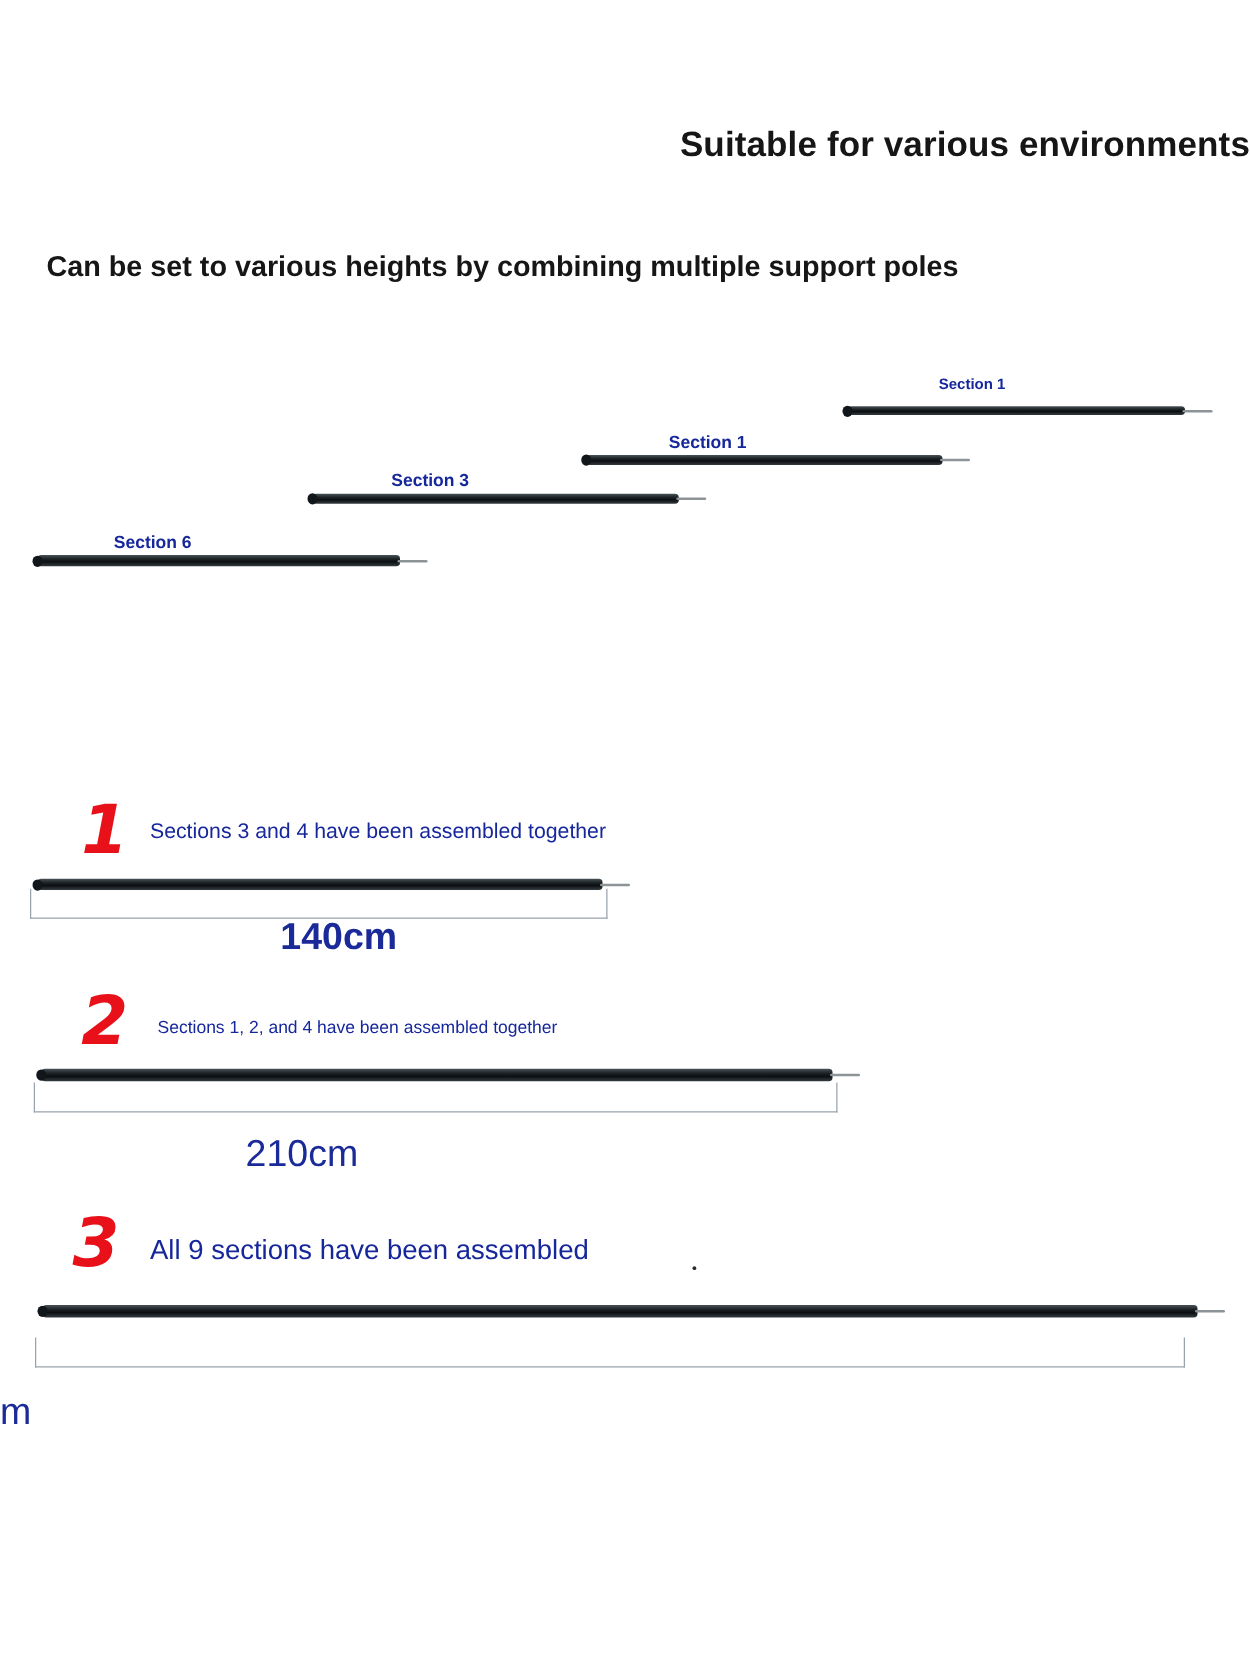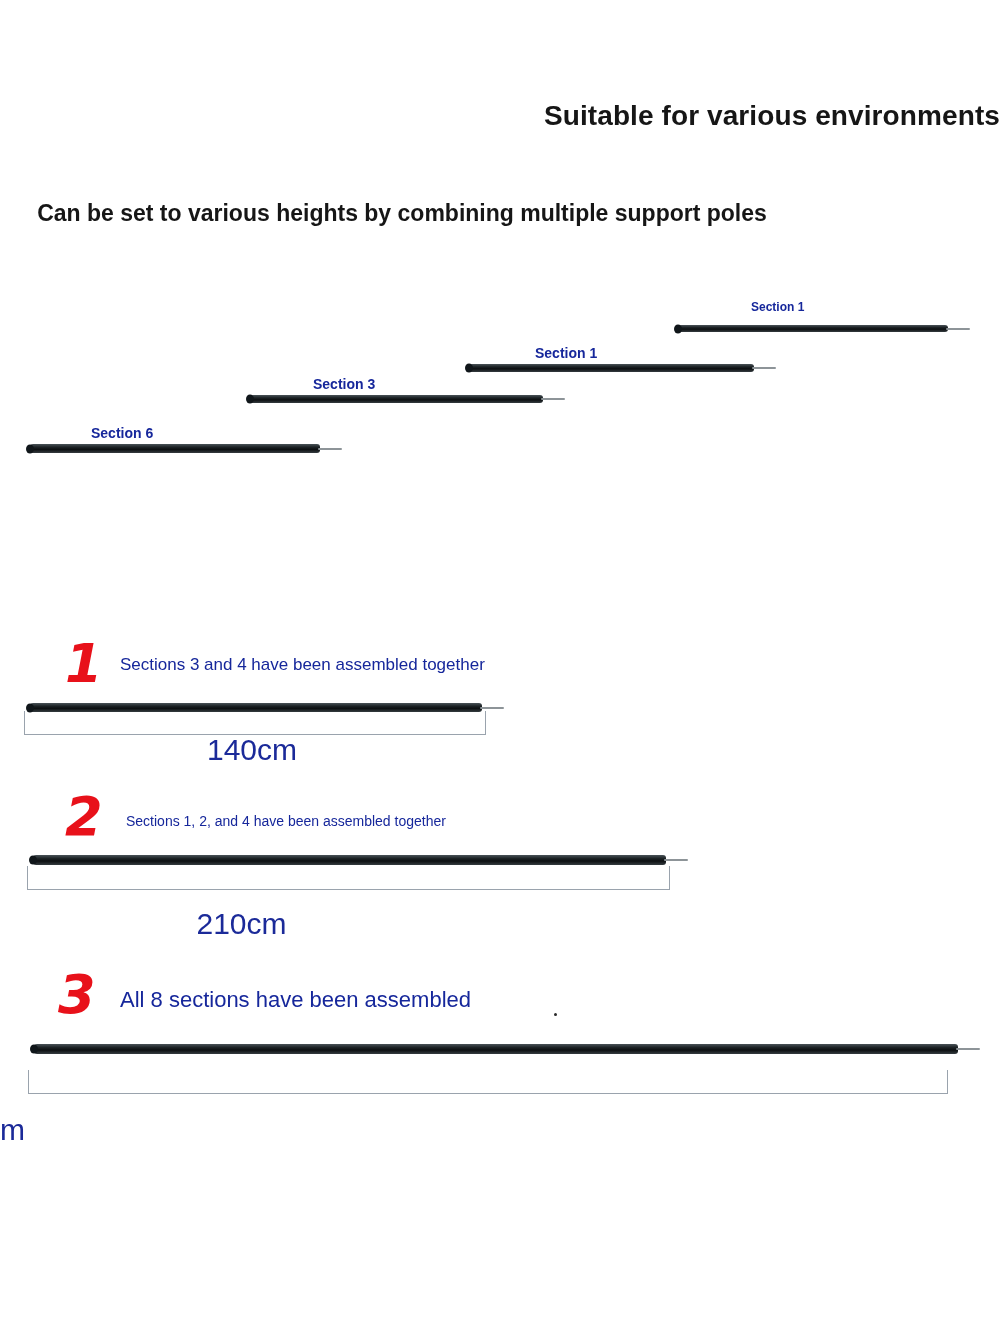--- a/index.html
+++ b/index.html
@@ -141,33 +141,33 @@
 
     <div class="section-label lg" style="left:91px; top:425px;">Section 6</div>
     <div class="pole cap-left tip-right" style="left:30px; top:444px; width:290px; height:9px;"></div>
   </div>
 
   <div>
     <div class="step-num" style="left:65px; top:637px;">1</div>
     <div class="step-text" style="left:120px; top:655px; font-size:17px;">Sections 3 and 4 have been assembled together</div>
     <div class="pole cap-left tip-right" style="left:30px; top:703px; width:452px; height:9px;"></div>
     <div class="measure-bracket" style="left:24px; top:711px; width:462px; height:24px;"></div>
-    <div class="measure-value" style="left:21px; top:733px; width:462px;">140cm</div>
+    <div class="measure-value" style="left:40px; top:733px; width:462px;font-weight:bold;">140cm</div>
   </div>
 
   <div>
     <div class="step-num" style="left:65px; top:790px;">2</div>
     <div class="step-text" style="left:126px; top:813px; font-size:14px;">Sections 1, 2, and 4 have been assembled together</div>
     <div class="pole cap-left tip-right" style="left:33px; top:855px; width:633px; height:10px;"></div>
     <div class="measure-bracket" style="left:27px; top:866px; width:643px; height:24px;"></div>
     <div class="measure-value" style="left:-80px; top:907px; width:643px;">210cm</div>
   </div>
 
   <div>
     <div class="step-num" style="left:58px; top:968px;">3</div>
-    <div class="step-text" style="left:120px; top:987px; font-size:22px;">All 8 sections have been assembled</div>
+    <div class="step-text" style="left:120px; top:987px; font-size:22px;">All 9 sections have been assembled</div>
     <div class="dot-mark" style="left:554px; top:1013px;"></div>
     <div class="pole cap-left tip-right" style="left:34px; top:1044px; width:924px; height:10px;"></div>
     <div class="measure-bracket" style="left:28px; top:1070px; width:920px; height:24px;"></div>
     <div class="measure-value" style="left:-480px; top:1113px; width:920px;">280cm</div>
   </div>
 
 </div>
 
 </body></html>

